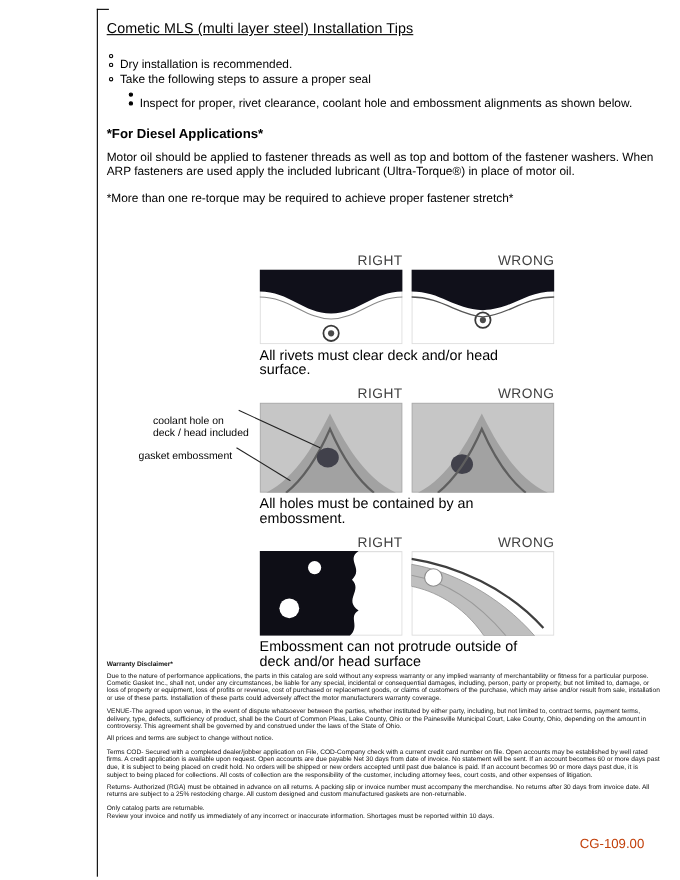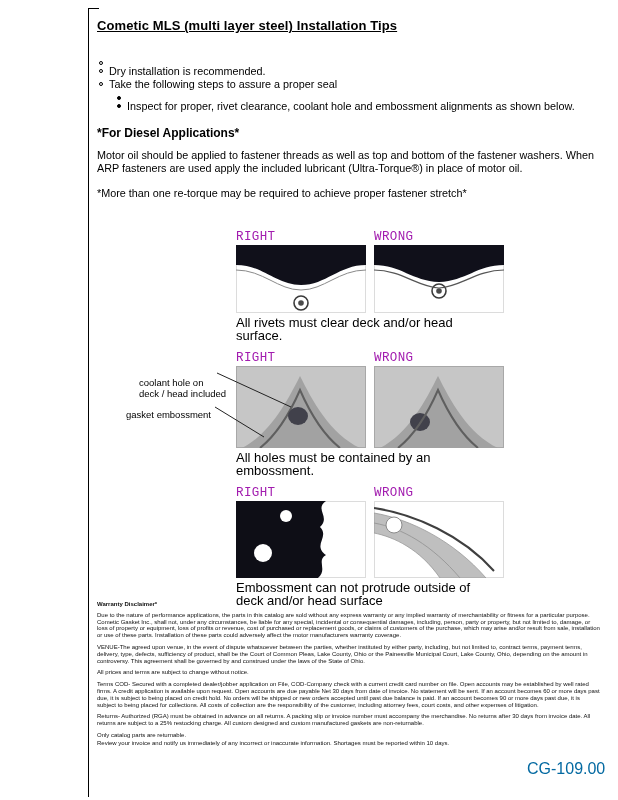--- a/index.html
+++ b/index.html
@@ -5,50 +5,50 @@
   * { margin:0; padding:0; box-sizing:border-box; }
   html,body { background:#ffffff; }
   .page {
     position:relative; width:618px; height:800px; background:#fff;
     font-family:"Liberation Sans", sans-serif; color:#000; overflow:hidden;
   }
   .rule-left { position:absolute; left:88px; top:8px; width:1px; height:789px; background:#000; }
   .rule-top  { position:absolute; left:88px; top:8px; width:11px; height:1px; background:#000; }
 
   .content { position:absolute; left:97px; top:18px; width:505px; }
-  .title { font-size:13px; font-weight:bold; text-decoration:underline; margin-bottom:24px; letter-spacing:.1px; }
+  .title { font-size:13px; font-weight:normal; text-decoration:underline; margin-bottom:12px; letter-spacing:.1px; }
 
   .bullets { font-size:10.8px; line-height:13.4px; }
   .bullet { display:flex; align-items:flex-start; }
   .b-marker { flex:0 0 auto; width:4px; height:4px; border:1px solid #000; border-radius:50%; margin:4px 6px 0 2px; }
   .sub { margin-left:18px; }
   .b-marker.filled { background:#000; margin-left:2px; }
 
   .diesel-heading { font-size:12px; font-weight:bold; margin:13px 0 9px 0; }
   .para { font-size:10.8px; line-height:13.2px; width:497px; margin-bottom:11px; }
 
   .diagrams { position:absolute; left:97px; top:230px; width:510px; }
   .drow { position:relative; }
   .dlabels { display:flex; gap:8px; margin-left:139px; width:268px; }
-  .dlabels span { width:130px; text-align:left; font-size:12.5px; letter-spacing:.4px; color:#a21caf;font-family:Liberation Mono, monospace; }
+  .dlabels span { width:130px; text-align:right; font-size:12.5px; letter-spacing:.4px; color:#404040; }
   .dimgs { display:flex; gap:8px; margin-left:139px; margin-top:1px; }
   .dimgs svg { display:block; }
   .dcaption { font-size:13px; line-height:13px; margin:3px 0 9px 139px; max-width:262px; }
 
   .ann { position:absolute; font-size:9.5px; line-height:11px; color:#000; }
   .ann-1 { left:42px; top:26px; }
   .ann-2 { left:29px; top:58px; }
   .leader-overlay { position:absolute; left:0; top:0; pointer-events:none; }
 
   .legal { position:absolute; left:97px; top:601px; width:503px; font-size:6px; line-height:6.8px; color:#111; }
   .legal-heading { font-weight:bold; margin-bottom:4px; }
   .legal p { margin-bottom:5px; text-align:left; }
   .legal p.tight { margin-bottom:1px; }
 
-  .footer-code { position:absolute; left:527px; top:760px; font-size:16px; color:#0369a1; }
+  .footer-code { position:absolute; left:527px; top:760px; font-size:12px; color:#c2410c; }
 </style>
 </head>
 <body>
 
 <div class="page">
   <div class="rule-left"></div>
   <div class="rule-top"></div>
 
   <div class="content">
     <div class="title">Cometic MLS (multi layer steel) Installation Tips</div>

